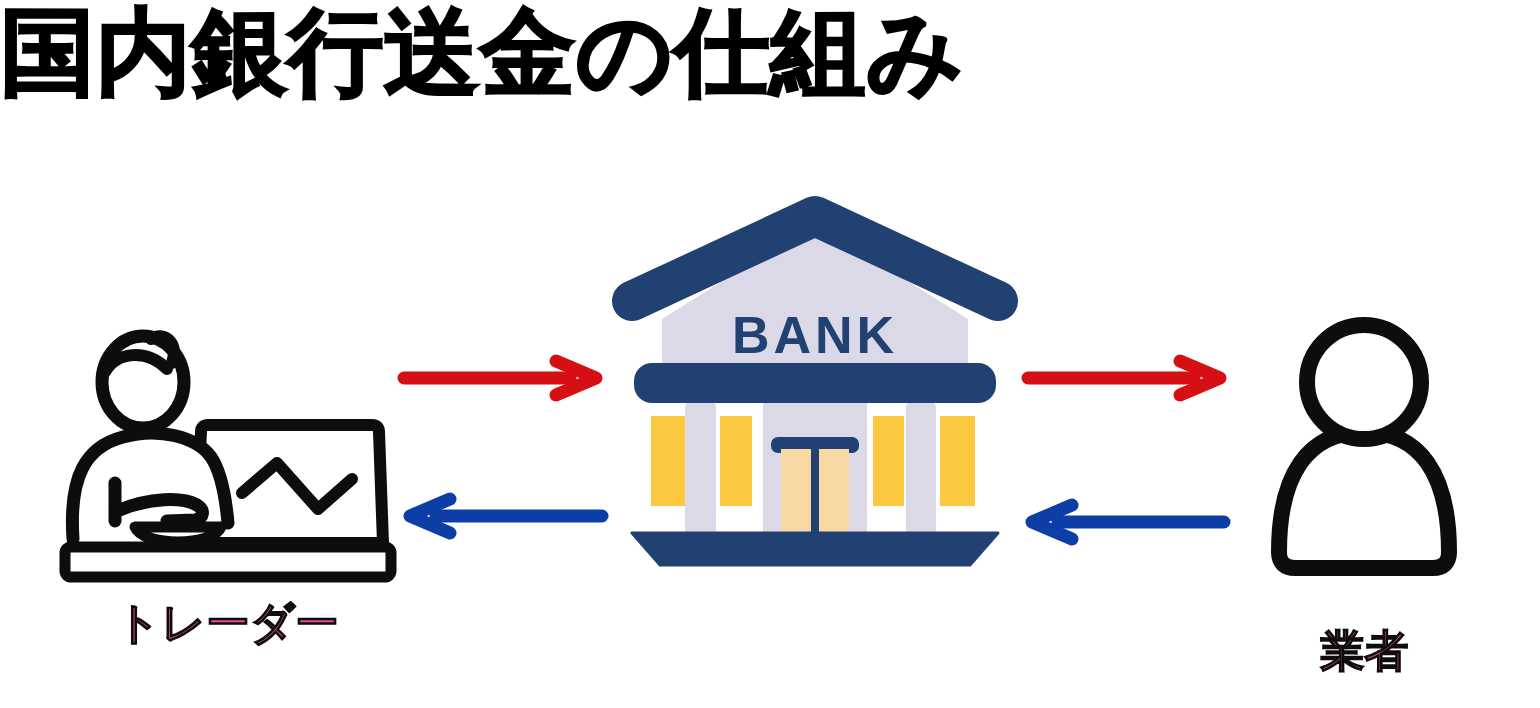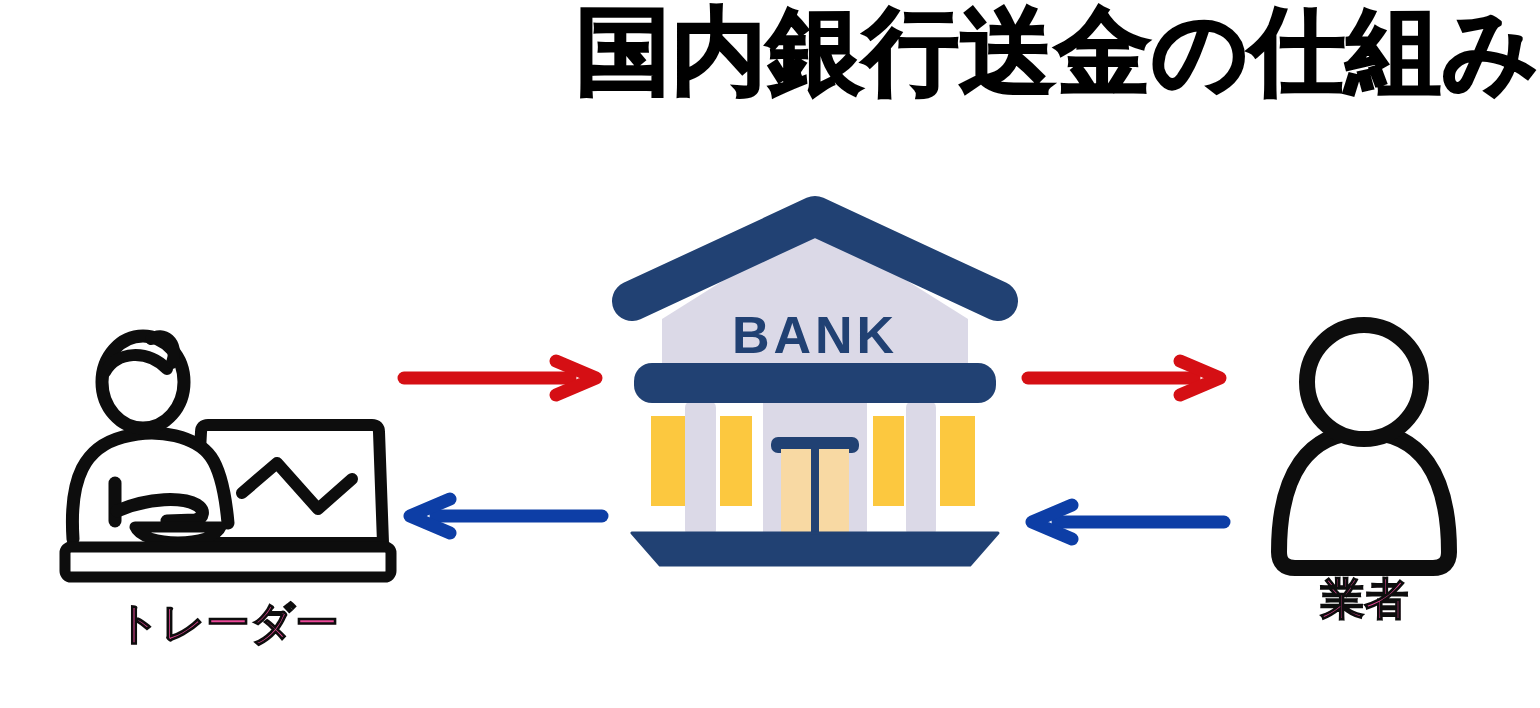--- a/index.html
+++ b/index.html
@@ -2,31 +2,31 @@
 <html><head>
 <meta charset="utf-8">
 <style>
   html,body{margin:0;padding:0;background:#fff;}
   #canvas{
     position:relative;width:1540px;height:708px;background:#ffffff;
     overflow:hidden;font-family:"Liberation Sans",sans-serif;
   }
   .abs{position:absolute;}
   #title{
-    left:0;right:0;top:0;text-align:right;
+    left:0;right:0;top:0;text-align:left;
     font-size:95px;line-height:104px;font-weight:900;color:#000;
     -webkit-text-stroke:2.5px #000;letter-spacing:1px;
-    font-family:Liberation Serif, serif;
+    font-family:Liberation Sans, sans-serif;
   }
   .label{
     font-weight:700;color:#ec4899;text-align:center;
     -webkit-text-stroke:1.2px #0d0d0d;
   }
   #trader-label{left:55px;width:345px;top:594px;font-size:44px;}
-  #vendor-label{left:1262px;width:205px;top:570px;font-size:44px;}
+  #vendor-label{left:1262px;width:205px;top:622px;font-size:44px;}
   #bank-caption{left:468px;width:700px;top:577px;font-size:45px;line-height:50px;}
   svg{display:block;overflow:visible;}
 </style>
 </head>
 <body>
 
 <div id="canvas">
 
   <div id="title" class="abs">国内銀行送金の仕組み</div>
 

